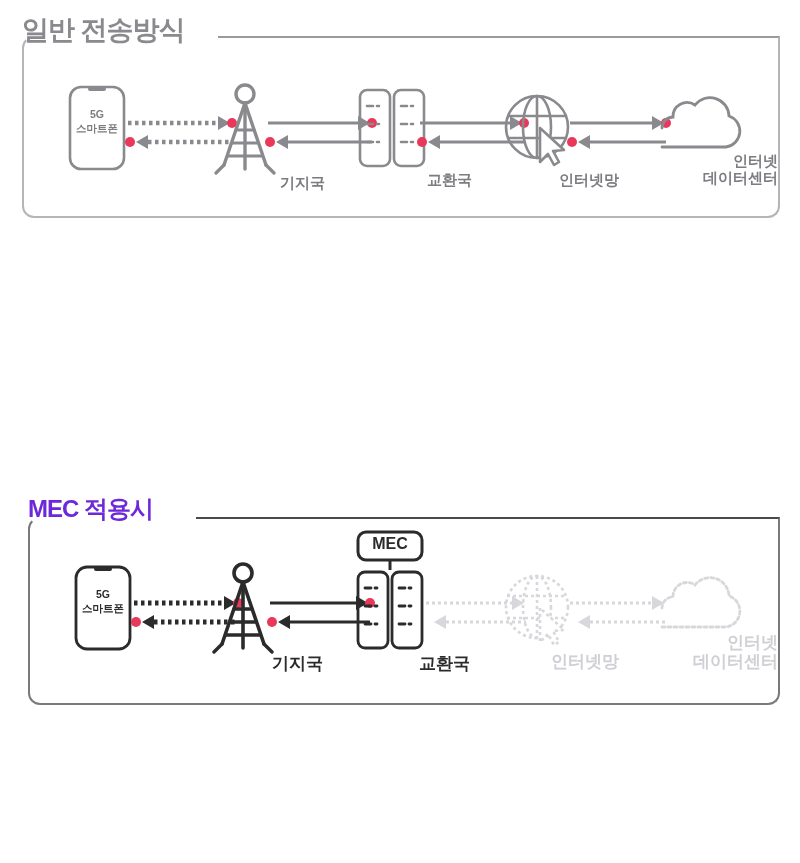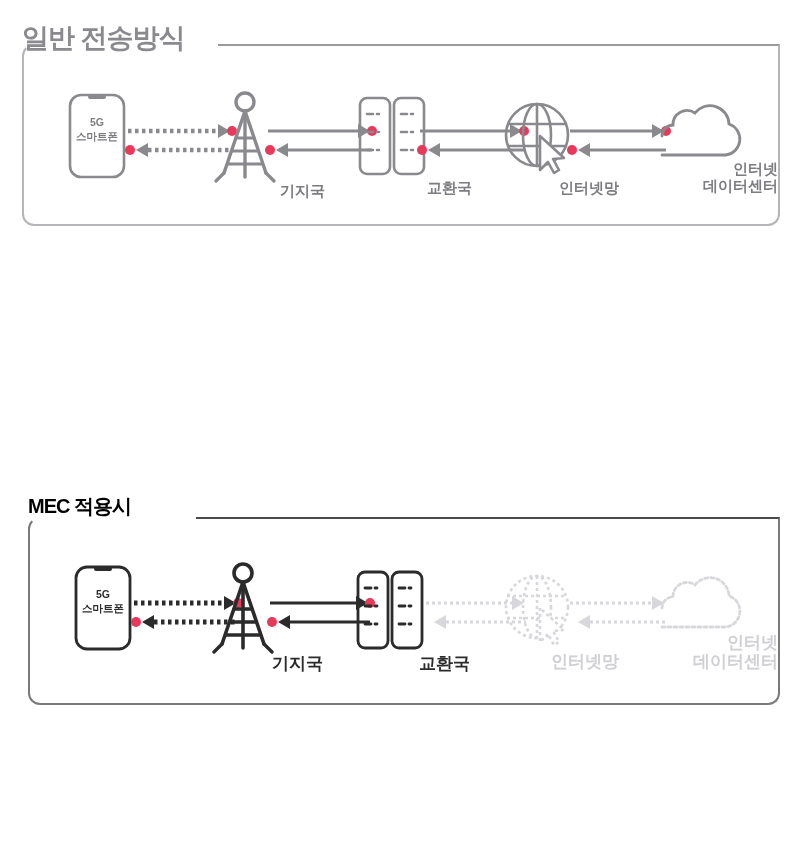--- a/index.html
+++ b/index.html
@@ -1,24 +1,24 @@
 <!DOCTYPE html>
 <html><head>
 <meta charset="utf-8">
 <style>
   html,body{margin:0;padding:0;background:#fff;}
   body{width:800px;height:863px;font-family:"Liberation Sans","DejaVu Sans",sans-serif;position:relative;overflow:hidden;}
   .section{position:absolute;left:0;width:800px;}
-  #sec1{top:8px;height:240px;}
+  #sec1{top:0;height:240px;}
   #sec2{top:240px;height:250px;}
   #sec3{top:490px;height:373px;}
 
   .title{position:absolute;font-weight:bold;white-space:nowrap;letter-spacing:-1px;}
   .t1{left:22px;top:12px;font-size:27px;color:#8a8a8e;}
-  .t2{left:28px;top:253px;font-size:20px;color:#000000;}
+  .t2{left:28px;top:253px;font-size:24px;color:#6d28d9;}
 
   .tline{position:absolute;height:0;border-top-width:2px;border-top-style:solid;}
   .tl1{left:218px;top:36px;width:562px;border-color:#9a9a9e;}
   .tl2{left:196px;top:277px;width:584px;border-color:#4a4a4a;}
 
   .panel{position:absolute;box-sizing:border-box;border-style:solid;border-radius:12px;border-top:none;}
   .p1{left:22px;top:36px;width:758px;height:182px;border-width:2px;border-color:#b5b5b9;border-top-right-radius:0;}
   .p2{left:28px;top:277px;width:752px;height:188px;border-width:2px;border-color:#7a7a7a;border-top-right-radius:0;}
   .panel.p1,.panel.p2,.panel.p3{border-top:2px solid transparent;}
 
@@ -177,20 +177,27 @@
     <svg width="104" height="44" viewBox="0 0 104 44">
       <line x1="2" y1="11" x2="88" y2="11" stroke="#2b2b2b" stroke-width="3.2"></line>
       <polygon points="88,4 100,11 88,18" fill="#2b2b2b"></polygon>
       <line x1="22" y1="30" x2="102" y2="30" stroke="#2b2b2b" stroke-width="3.2"></line>
       <polygon points="22,23 10,30 22,37" fill="#2b2b2b"></polygon>
       <circle cx="102" cy="11" r="5" fill="#e8395a"></circle>
       <circle cx="4" cy="30" r="5" fill="#e8395a"></circle>
     </svg>
   </div>
 
+  <div class="cap" style="left:356px;top:290px;">
+    <svg width="68" height="42" viewBox="0 0 68 42">
+      <rect x="2" y="2" width="64" height="28" rx="8" fill="#ffffff" stroke="#2b2b2b" stroke-width="3"></rect>
+      <line x1="34" y1="30" x2="34" y2="40" stroke="#2b2b2b" stroke-width="3"></line>
+    </svg>
+    <div style="position:absolute;left:0;top:5px;width:68px;text-align:center;font-size:16px;font-weight:bold;color:#2b2b2b;">MEC</div>
+  </div>
 
   <div class="node" style="left:356px;top:330px;">
     <svg width="68" height="80" viewBox="0 0 68 80">
       <rect x="2" y="2" width="30" height="76" rx="7" fill="none" stroke="#2b2b2b" stroke-width="2.8"></rect>
       <rect x="36" y="2" width="30" height="76" rx="7" fill="none" stroke="#2b2b2b" stroke-width="2.8"></rect>
       <g stroke="#2b2b2b" stroke-width="2.8" stroke-linecap="round">
         <path d="M9 18 L15 18 M19 18 L21 18"></path>
         <path d="M9 36 L15 36 M19 36 L21 36"></path>
         <path d="M9 54 L15 54 M19 54 L21 54"></path>
         <path d="M43 18 L49 18 M53 18 L55 18"></path>

